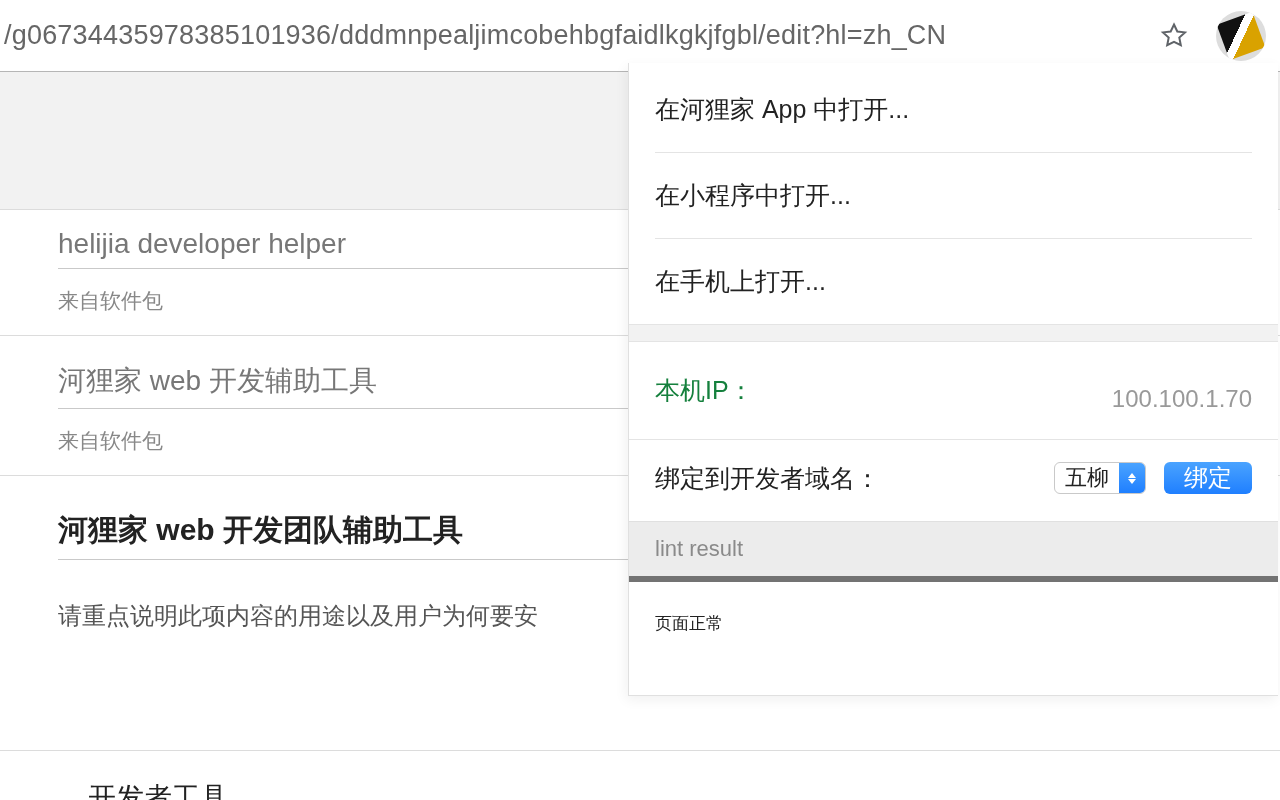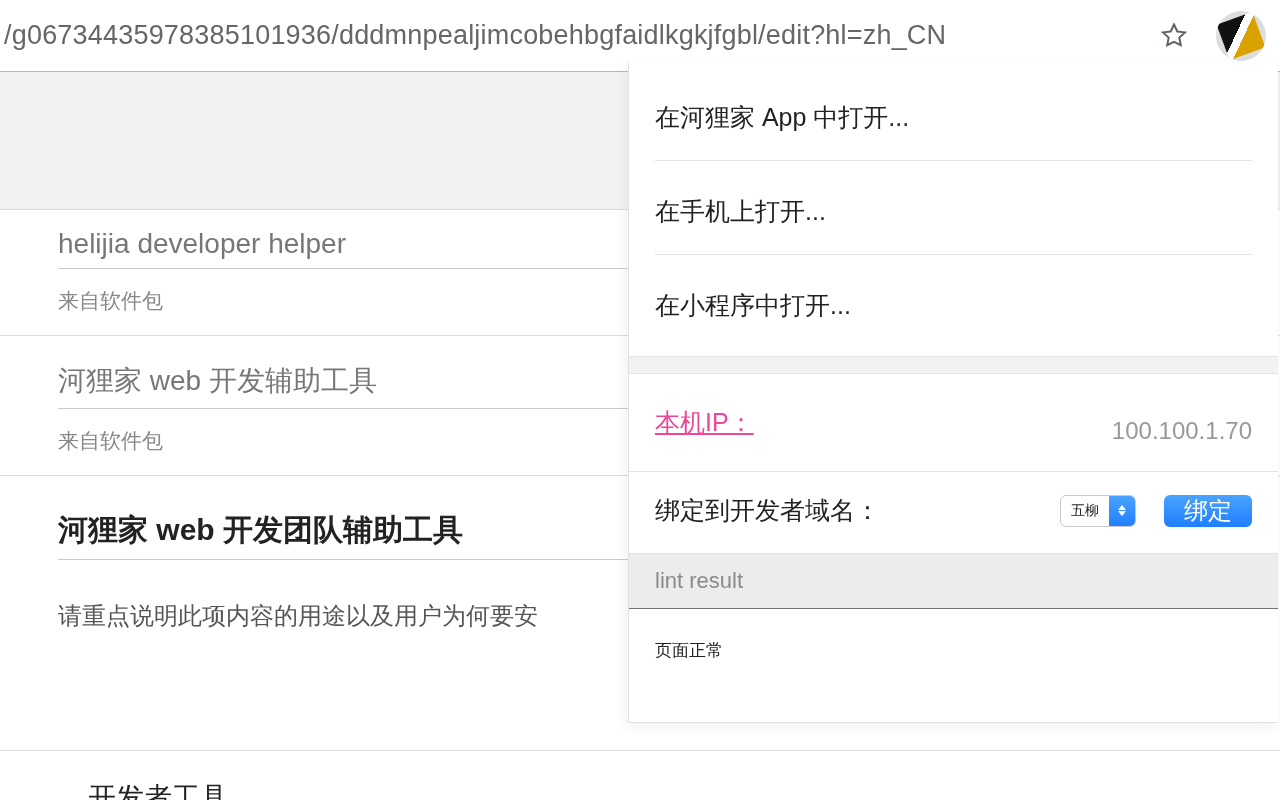--- a/index.html
+++ b/index.html
@@ -114,53 +114,53 @@
   }
   .popup .menu-item {
     font-size: 25px;
     color: #222;
     padding: 26px 26px;
     border-bottom: 1px solid #e4e4e4;
     margin: 0 0;
   }
   .popup .menu-item:first-child { padding-top: 30px; }
   .popup .menu-group-top { padding: 0 0; }
-  .popup .menu-group-top .menu-item { margin: 8px 26px; padding-left: 0; padding-right: 0; }
+  .popup .menu-group-top .menu-item { margin: 0 26px; padding-left: 0; padding-right: 0; }
   .popup .menu-group-top .menu-item:last-child { border-bottom: none; }
 
   .popup .gap { height: 18px; background: #f2f2f2; border-top: 1px solid #e4e4e4; border-bottom: 1px solid #e4e4e4; }
 
   .popup .kv-row {
     display: flex; align-items: center;
     padding: 26px 26px;
     border-bottom: 1px solid #e4e4e4;
     font-size: 25px;
   }
-  .popup .kv-row .k { color: #ec4899; flex: 1; text-decoration: underline; }
+  .popup .kv-row .k { color: #15803d; flex: 1; }
   .popup .kv-row .v { color: #999; font-size: 24px; margin-top: 17px; }
 
   .popup .bind-row {
-    display: flex; align-items: center;
+    display: flex; align-items: flex-start;
     padding: 22px 26px 26px 26px;
     font-size: 25px;
-    gap: 28px;
+    gap: 18px;
   }
   .popup .bind-row .k { flex: 1; color: #222; }
 
   .popup .select-wrap {
     display: inline-flex;
     align-items: stretch;
     height: 32px;
     border: 1px solid #c9c9c9;
     border-radius: 6px;
     overflow: hidden;
     background: #fff;
   }
   .popup .select-wrap .sel-text {
-    font-size: 14px;
+    font-size: 22px;
     padding: 4px 10px 4px 10px;
     display: flex; align-items: center;
     color: #222;
   }
   .popup .select-wrap .sel-arrows {
     width: 26px;
     background: linear-gradient(#4aa3ff, #1f7fff);
     display: flex; flex-direction: column; align-items: center; justify-content: center;
     gap: 1px;
   }
@@ -183,21 +183,21 @@
     height: 32px;
     display: inline-flex; align-items: center;
   }
 
   .popup .lint-header {
     background: #ececec;
     color: #8a8a8a;
     font-size: 22px;
     padding: 14px 26px;
     border-top: 1px solid #e0e0e0;
-    border-bottom: 1px solid #737373;
+    border-bottom: 6px solid #737373;
   }
   .popup .lint-body {
     font-size: 17px;
     color: #222;
     padding: 30px 26px 60px 26px;
   }
 </style>
 </head>
 <body>
 
@@ -227,22 +227,22 @@
   <div class="tall-field">
     <div class="big-edit">河狸家 web 开发团队辅助工具</div>
     <div class="desc-row">请重点说明此项内容的用途以及用户为何要安</div>
   </div>
   <div class="section-header">开发者工具</div>
 </div>
 
 <div class="popup">
   <div class="menu-group-top">
     <div class="menu-item">在河狸家 App 中打开...</div>
+    <div class="menu-item">在小程序中打开...</div>
     <div class="menu-item">在手机上打开...</div>
-    <div class="menu-item">在小程序中打开...</div>
   </div>
   <div class="gap"></div>
   <div class="kv-row">
     <div class="k">本机IP：</div>
     <div class="v">100.100.1.70</div>
   </div>
   <div class="bind-row">
     <div class="k">绑定到开发者域名：</div>
     <div class="select-wrap">
       <div class="sel-text">五柳</div>

